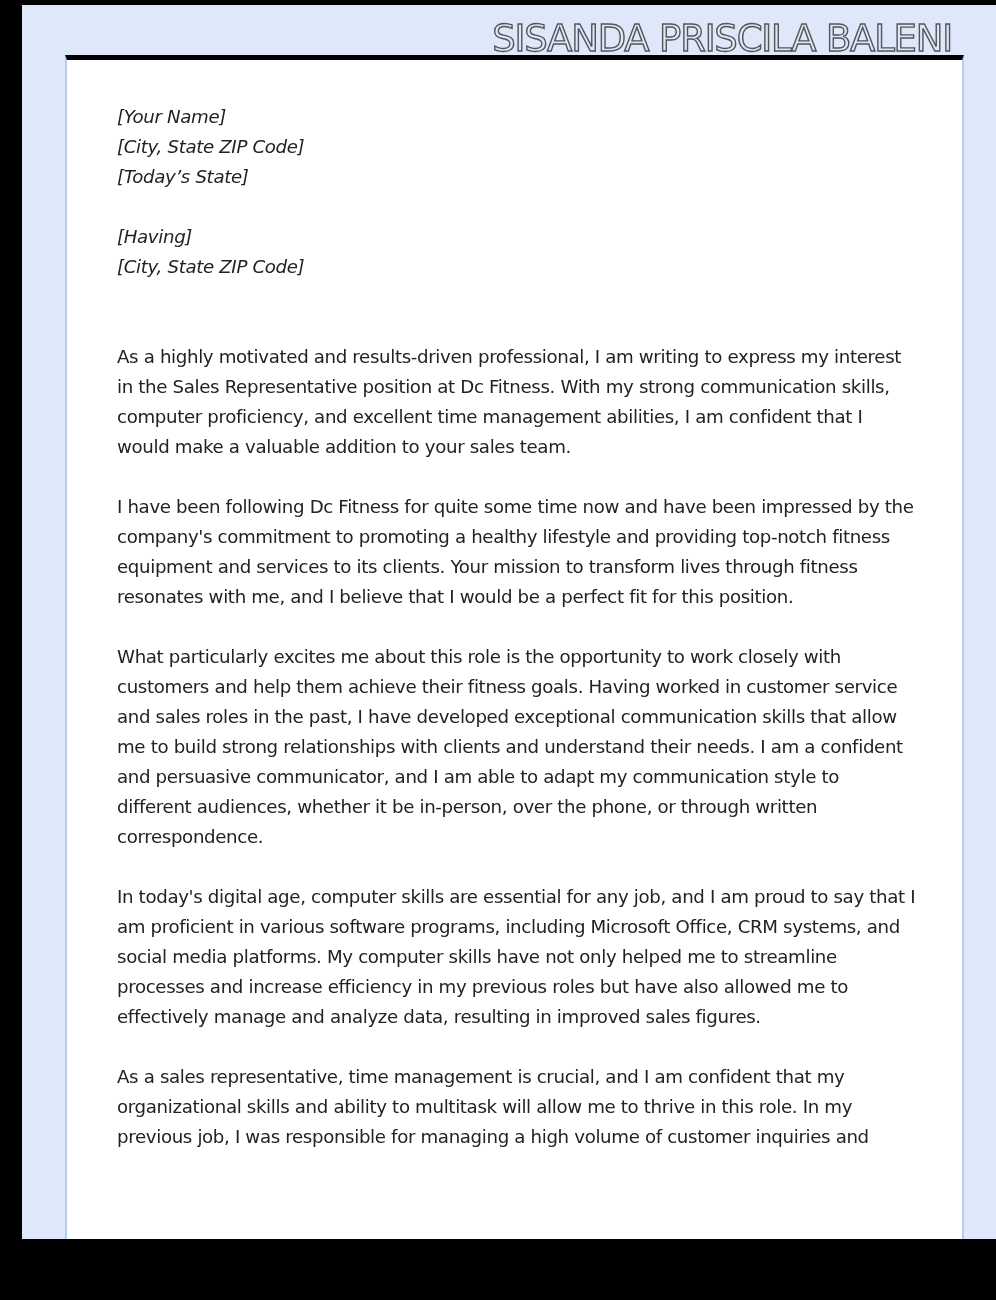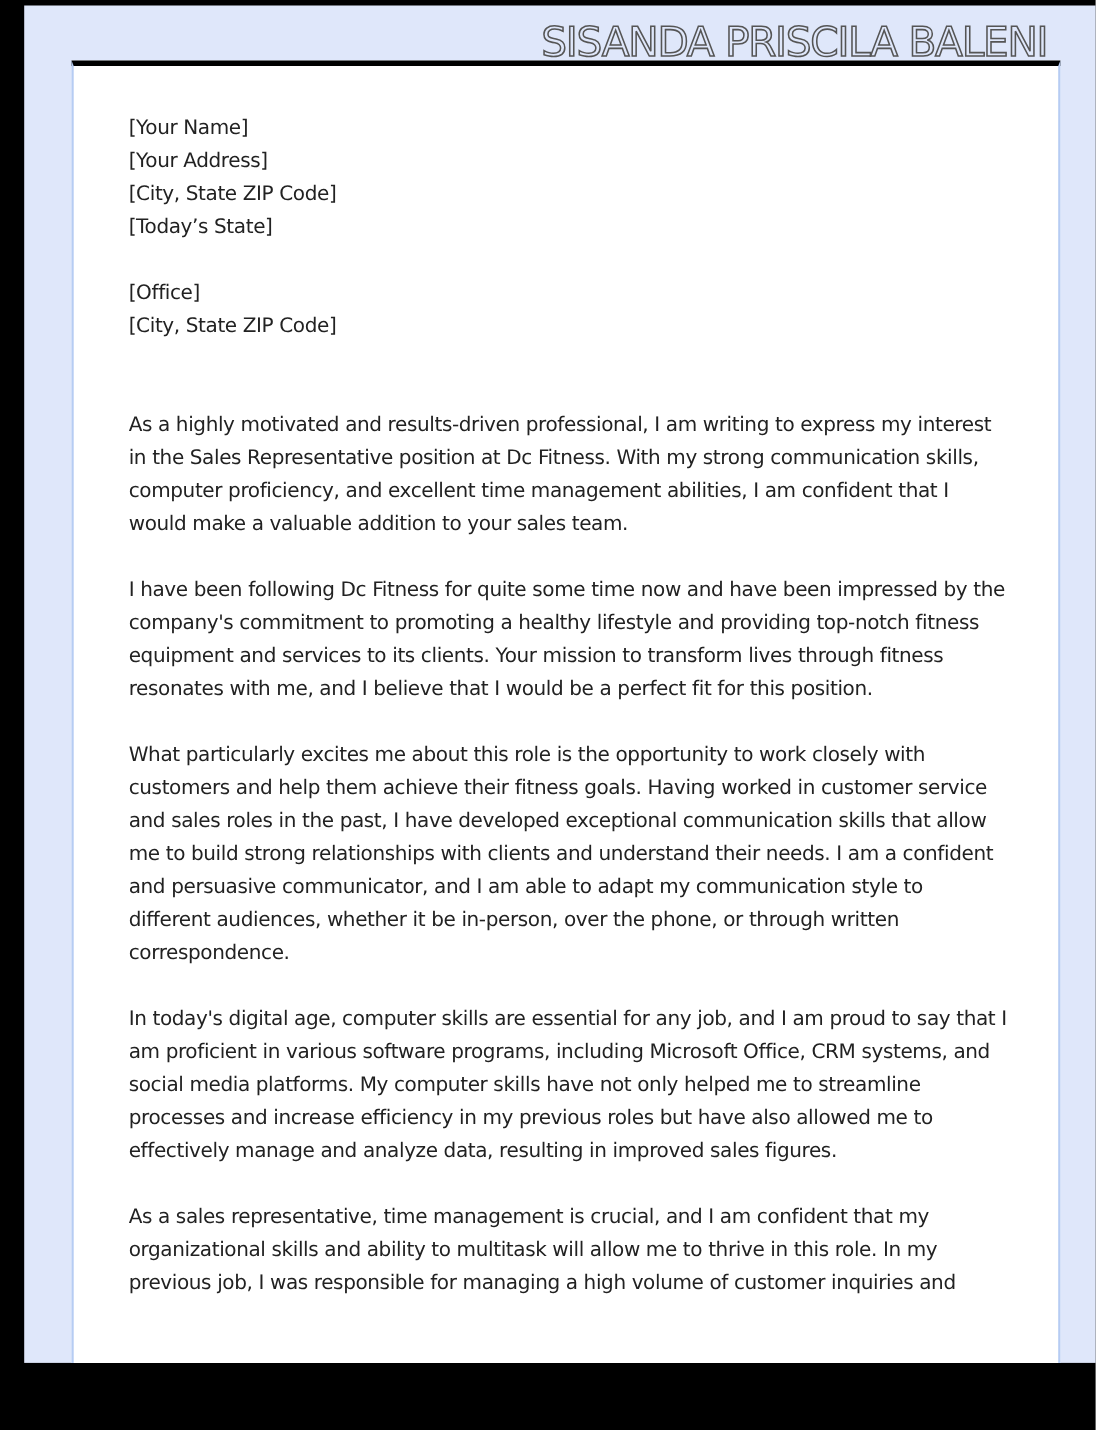--- a/index.html
+++ b/index.html
@@ -29,47 +29,46 @@
       border-bottom: 2px solid #b6ccf3;
       box-sizing: border-box;
     }
     .letter {
       position: absolute; left: 95px; top: 97px; width: 800px;
       font-family: "DejaVu Sans", sans-serif;
       font-size: 18.2px; line-height: 30px; color: #222;
       letter-spacing: -0.35px;
       z-index: 2;
     }
-    .letter .line { display: block; height: 30px; white-space: nowrap; }
+    .letter .line { display: block; height: 30px; white-space: nowrap; font-style: italic; }
     .letter .gap { display: block; height: 30px; }
     .letter p { margin: 0 0 30px 0; }
     .watermark {
       position: absolute; right: 55px; top: 1241px;
       font-family: "DejaVu Sans", sans-serif;
       font-size: 10px; color: #444; z-index: 3;
       background: transparent;
     }
   </style>
 </head>
 <body>
 
 <div class="frame">
   <div class="name-title">SISANDA PRISCILA BALENI</div>
   <div class="card"></div>
 
   <div class="letter">
     <div>
       <span class="line">[Your Name]</span>
-      <span class="line">[Your Address]</span>
       <span class="line">[City, State ZIP Code]</span>
       <span class="line">[Today’s State]</span>
     </div>
     <span class="gap"></span>
     <div>
-      <span class="line">[Office]</span>
+      <span class="line">[Having]</span>
       <span class="line">[City, State ZIP Code]</span>
     </div>
     <span class="gap"></span>
     <span class="gap"></span>
     <p>As a highly motivated and results-driven professional, I am writing to express my interest in the Sales Representative position at Dc Fitness. With my strong communication skills, computer proficiency, and excellent time management abilities, I am confident that I would make a valuable addition to your sales team.</p>
     <p>I have been following Dc Fitness for quite some time now and have been impressed by the company's commitment to promoting a healthy lifestyle and providing top-notch fitness equipment and services to its clients. Your mission to transform lives through fitness resonates with me, and I believe that I would be a perfect fit for this position.</p>
     <p>What particularly excites me about this role is the opportunity to work closely with customers and help them achieve their fitness goals. Having worked in customer service and sales roles in the past, I have developed exceptional communication skills that allow me to build strong relationships with clients and understand their needs. I am a confident and persuasive communicator, and I am able to adapt my communication style to different audiences, whether it be in-person, over the phone, or through written correspondence.</p>
     <p>In today's digital age, computer skills are essential for any job, and I am proud to say that I am proficient in various software programs, including Microsoft Office, CRM systems, and social media platforms. My computer skills have not only helped me to streamline processes and increase efficiency in my previous roles but have also allowed me to effectively manage and analyze data, resulting in improved sales figures.</p>
     <p>As a sales representative, time management is crucial, and I am confident that my organizational skills and ability to multitask will allow me to thrive in this role. In my previous job, I was responsible for managing a high volume of customer inquiries and</p>
   </div>

